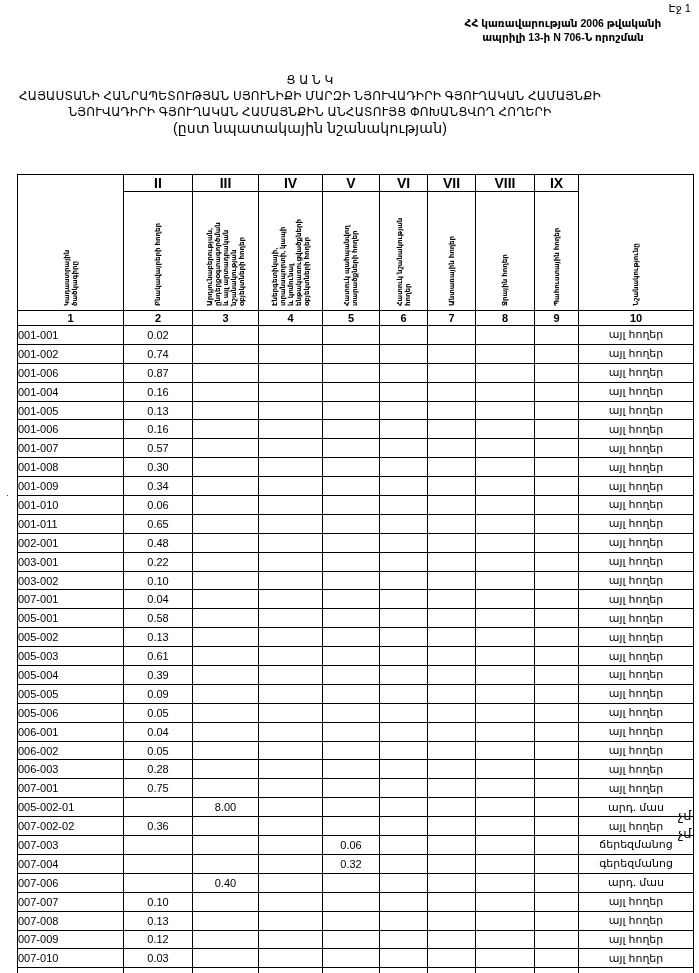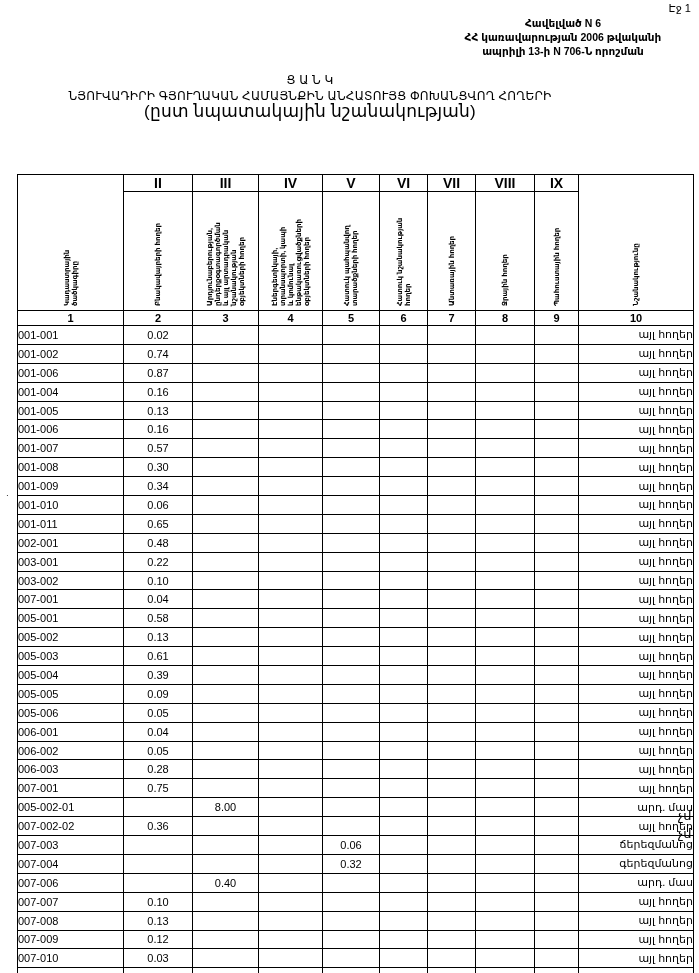--- a/index.html
+++ b/index.html
@@ -5,21 +5,21 @@
   html, body { margin: 0; padding: 0; background: #ffffff; }
   body {
     width: 699px; height: 973px; position: relative; overflow: hidden;
     font-family: "Liberation Sans", "DejaVu Sans", sans-serif; color: #000;
   }
   .page-num { position: absolute; right: 8px; top: 2px; font-size: 11px; font-weight: normal; }
   .appendix { position: absolute; right: 6px; top: 16px; width: 260px; text-align: right; font-size: 10.5px; font-weight: bold; line-height: 14px; }
   .appendix div { text-align: center; }
   .title-block { position: absolute; left: 0; top: 72px; width: 620px; text-align: center; font-size: 12px; line-height: 16px; letter-spacing: 0.2px; }
   .title-block .t-main { font-size: 12px; font-weight: normal; }
-  .title-block .t-sub { font-size: 17px; }
+  .title-block .t-sub { font-size: 14px; }
 
   table.grid {
     position: absolute; left: 17px; top: 174px;
     border-collapse: collapse; table-layout: fixed;
     font-size: 11px;
   }
   table.grid td, table.grid th {
     border: 1px solid #000; padding: 0; margin: 0; overflow: hidden; white-space: nowrap;
   }
   .roman { height: 14px; font-size: 14px; text-align: center; font-weight: bold; }
@@ -27,37 +27,37 @@
   .vhead .vt {
     position: absolute; left: 50%; bottom: 4px;
     transform-origin: left bottom;
     transform: rotate(-90deg) translateY(50%);
     font-size: 7px; line-height: 8px; white-space: pre; text-align: left;
   }
   .colnum { height: 14px; text-align: center; font-size: 11px; }
   tr.data td { height: 17.9px; font-size: 11px; }
   td.c-code { text-align: left; padding-left: 3px; }
   td.c-val { text-align: center; }
-  td.c-purpose { text-align: right; padding-left: 3px; font-size: 10px; }
+  td.c-purpose { text-align: center; padding-left: 3px; font-size: 10px; }
   .side-note { position: absolute; font-size: 13px; left: 678px; }
   .stray-dot { position: absolute; left: 6px; top: 491px; font-size: 8px; }
 </style>
 </head>
 <body>
 
 <div class="page-num">Էջ 1</div>
 
 <div class="appendix">
-  <div>Հավելված N 6</div>
   <div>ՀՀ կառավարության 2006 թվականի</div>
   <div>ապրիլի 13-ի N 706-Ն որոշման</div>
 </div>
 
 <div class="title-block">
   <div class="t-main">Ց Ա Ն Կ</div>
+  <div class="t-main">ՀԱՅԱՍՏԱՆԻ ՀԱՆՐԱՊԵՏՈՒԹՅԱՆ ՍՅՈՒՆԻՔԻ ՄԱՐԶԻ ՆՅՈՒՎԱԴԻՐԻ ԳՅՈՒՂԱԿԱՆ ՀԱՄԱՅՆՔԻ</div>
   <div class="t-main">ՆՅՈՒՎԱԴԻՐԻ ԳՅՈՒՂԱԿԱՆ ՀԱՄԱՅՆՔԻՆ ԱՆՀԱՏՈՒՅՑ ՓՈԽԱՆՑՎՈՂ ՀՈՂԵՐԻ</div>
   <div class="t-sub">(ըստ նպատակային նշանակության)</div>
 </div>
 
 <div class="stray-dot">·</div>
 
 <table class="grid">
   <colgroup>
     <col style="width:106px">
       <col style="width:69px">

